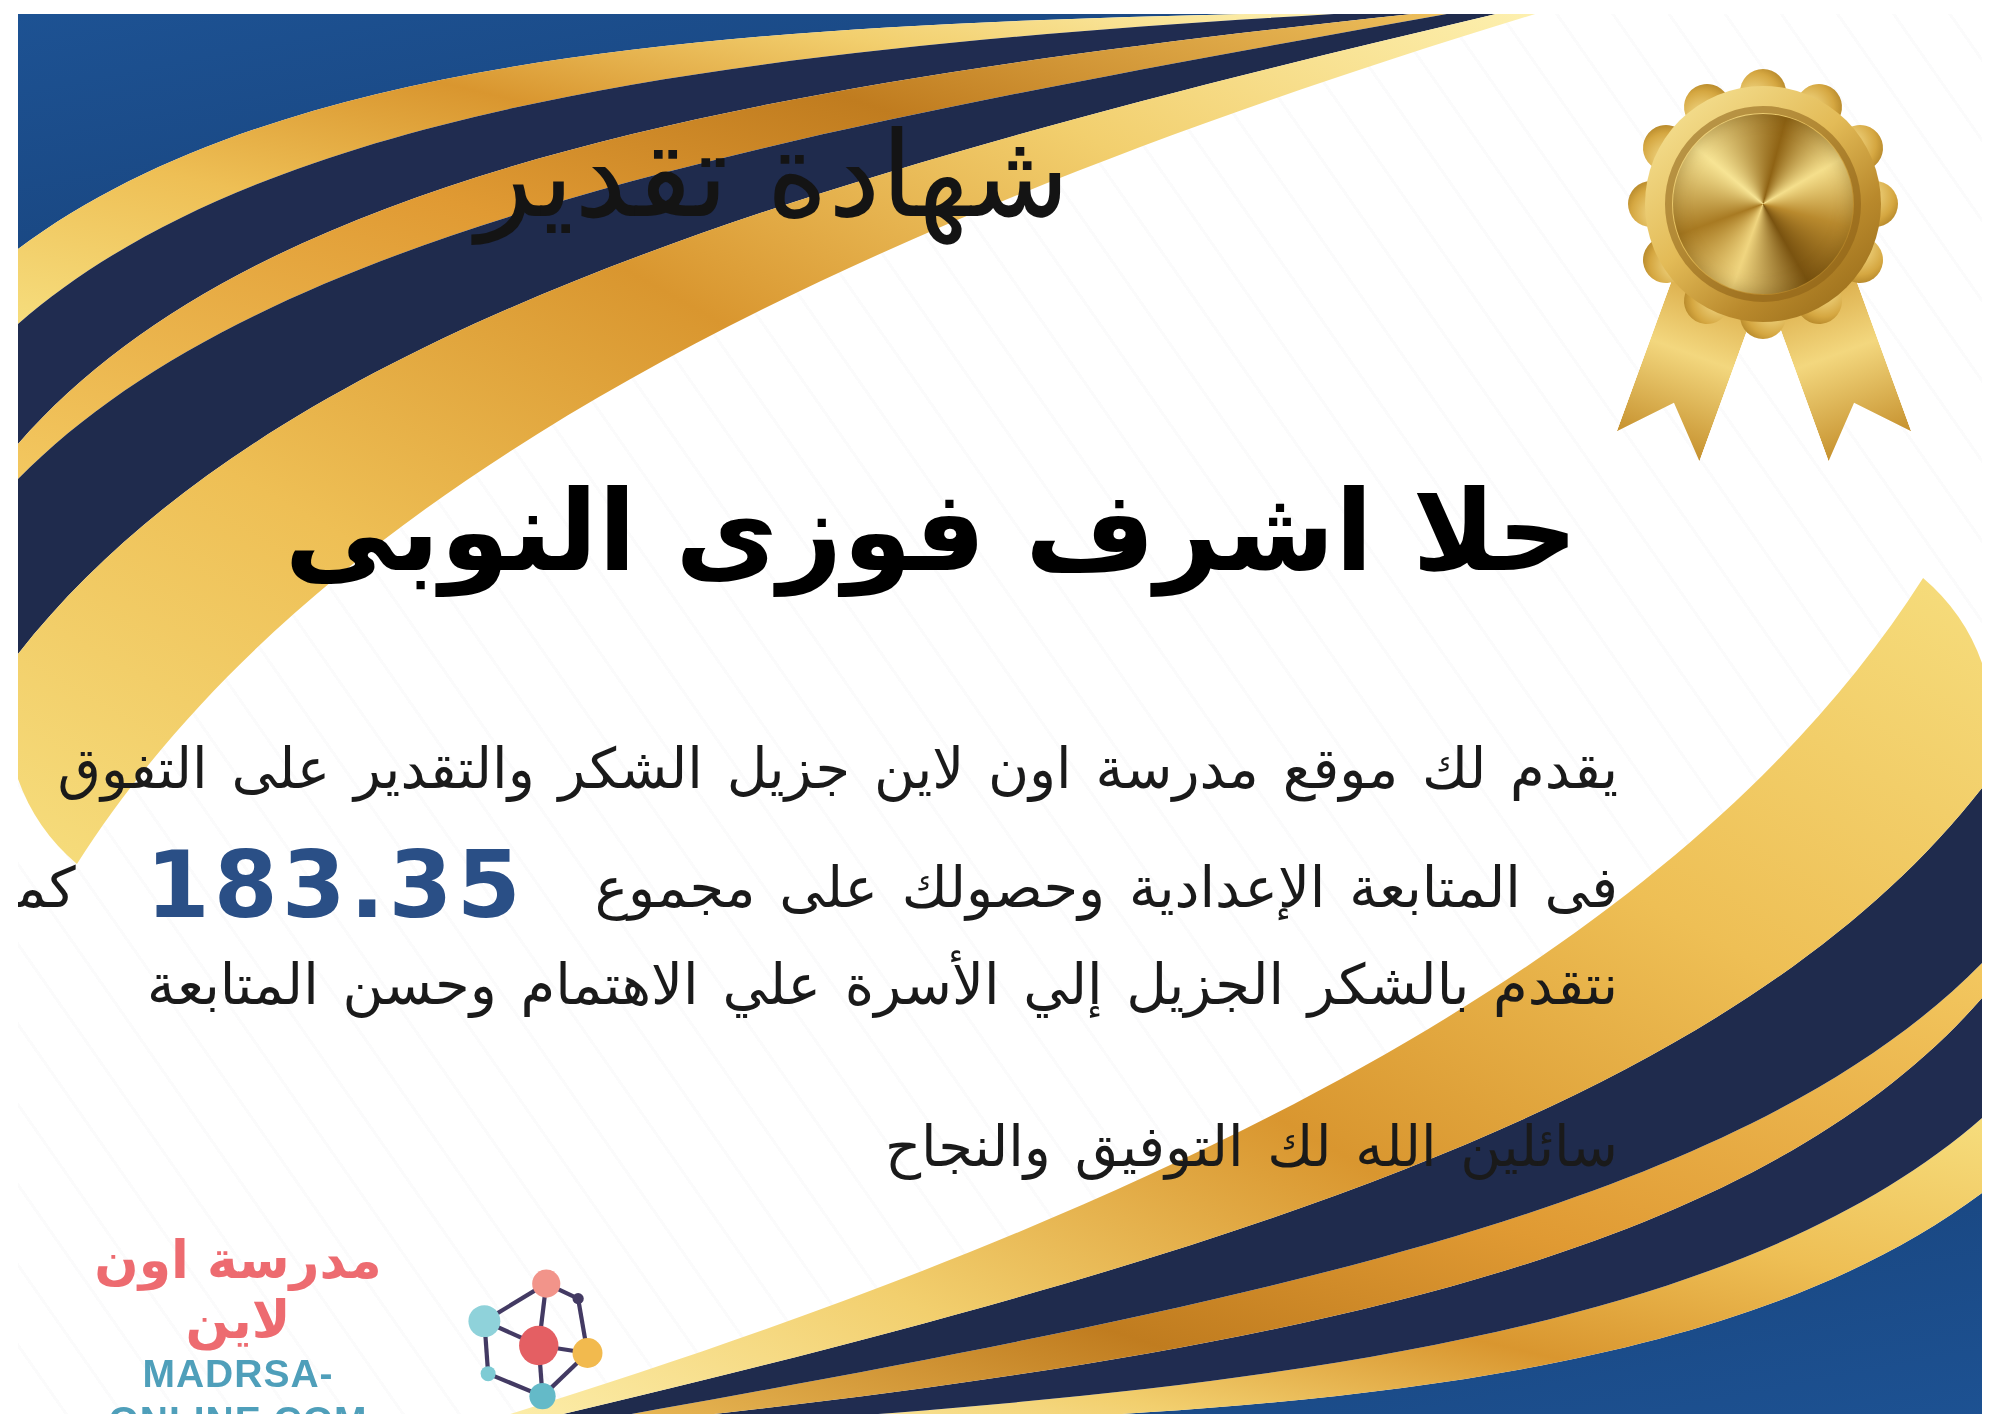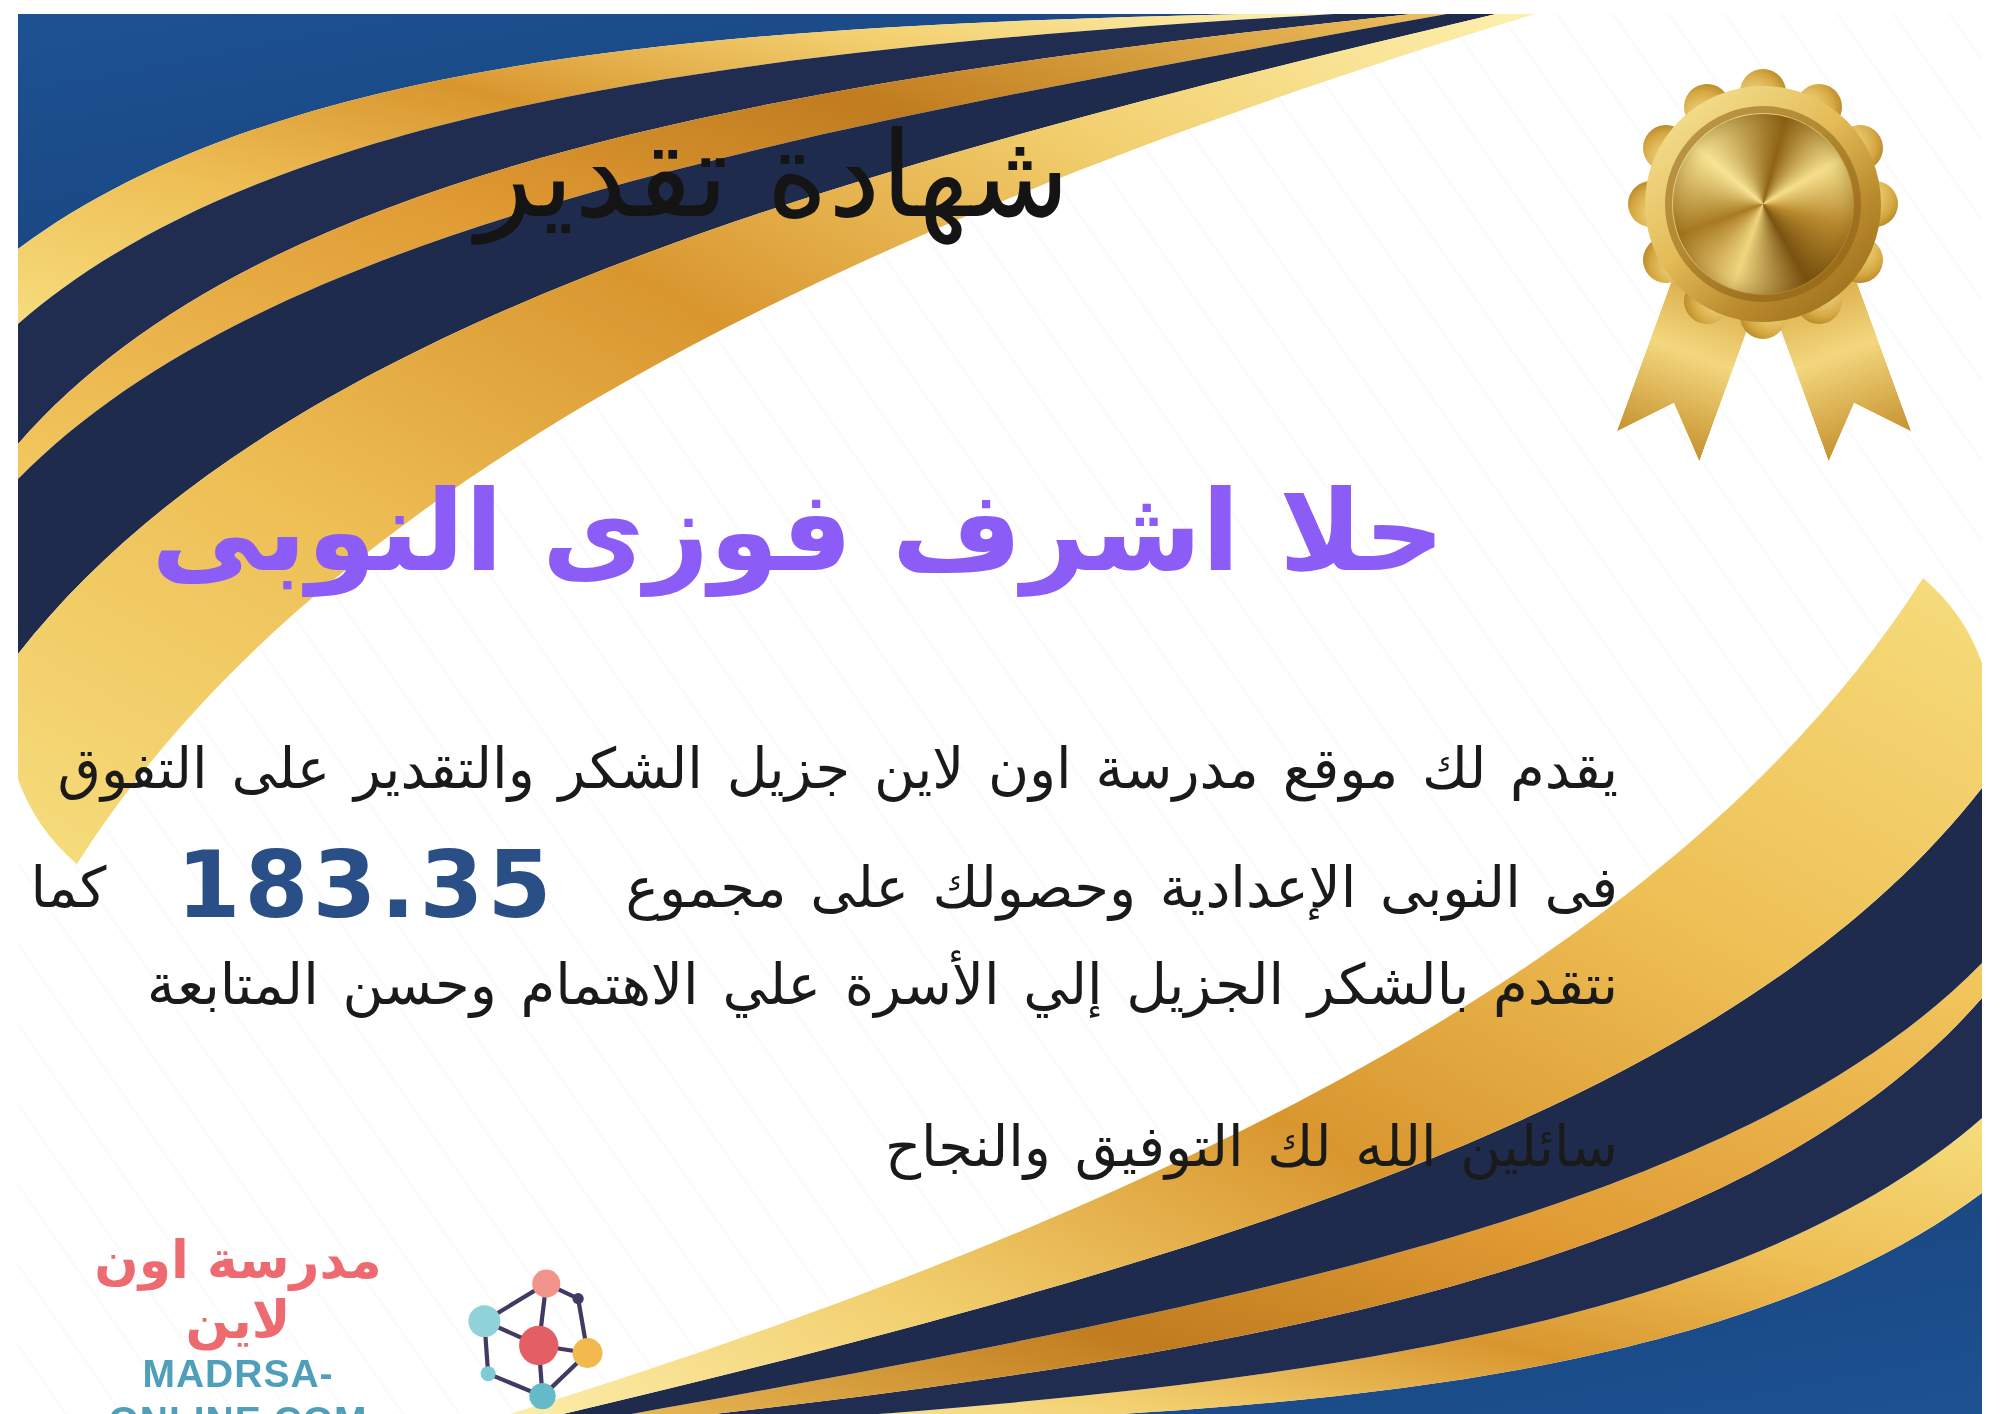--- a/index.html
+++ b/index.html
@@ -49,22 +49,22 @@
       #f0d57f 185deg,#a87a22 235deg,#f7e494 295deg,#8f6314 360deg);
     box-shadow:inset 0 0 18px rgba(90,60,5,.35);
   }
 
   
   .cert-title{
     position:absolute;left:0;top:92px;width:1510px;text-align:center;
     font-size:118px;color:#141414;letter-spacing:-2px;direction:rtl;white-space:nowrap;
   }
   .cert-name{
-    position:absolute;left:0;top:452px;width:1560px;text-align:center;
-    font-size:112px;font-weight:bold;color:#8b5cf6;direction:rtl;white-space:nowrap;
+    position:absolute;left:0;top:452px;width:1560px;text-align:right;
+    font-size:112px;font-weight:bold;color:#000000;direction:rtl;white-space:nowrap;
   }
   .body-line{
     position:absolute;left:0;width:1600px;text-align:right;direction:rtl;
     font-size:56px;color:#1a1a1a;white-space:nowrap;word-spacing:6px;
   }
   .line1{top:722px;}
   .line2{top:818px;}
   .line3{top:938px;}
   .closing{top:1100px;}
   .score{
@@ -143,21 +143,21 @@
     </div>
   </div>
 
   <div class="cert-title">شهادة تقدير</div>
 
   <div class="cert-name">حلا اشرف فوزى النوبى</div>
 
   <div class="body-line line1">يقدم لك موقع مدرسة اون لاين جزيل الشكر  والتقدير على التفوق</div>
 
   <div class="body-line line2">
-    <span>فى النوبى الإعدادية وحصولك على مجموع</span><span class="score">183.35</span><span>كما</span>
+    <span>فى المتابعة الإعدادية وحصولك على مجموع</span><span class="score">183.35</span><span>كما</span>
   </div>
 
   <div class="body-line line3">نتقدم  بالشكر الجزيل إلي الأسرة علي الاهتمام وحسن المتابعة</div>
 
   <div class="body-line closing">سائلين الله لك التوفيق  والنجاح</div>
 
   <div class="logo">
     <div class="logo-text">
       <div class="logo-ar">مدرسة اون لاين</div>
       <div class="logo-domain">MADRSA-ONLINE.COM</div>

